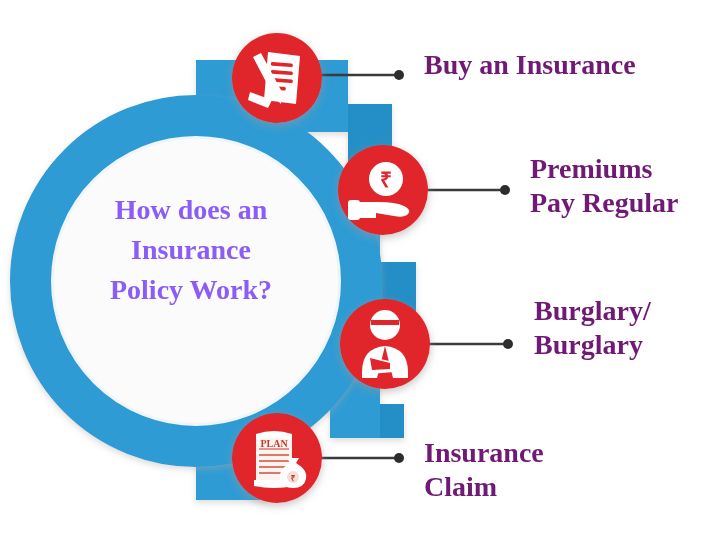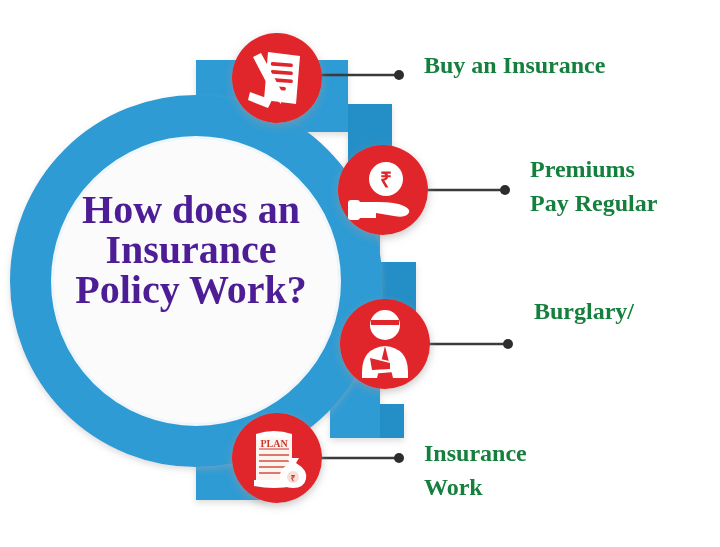--- a/index.html
+++ b/index.html
@@ -35,33 +35,33 @@
     width: 720px;
     height: 547px;
     display: block;
   }
   .center-text {
     position: absolute;
     left: 62px;
     top: 190px;
     width: 258px;
     text-align: center;
-    color: #4c1d95;
+    color: #8b5cf6;
     font-family: "Liberation Serif", serif;
-    font-size: 40px;
+    font-size: 28px;
     font-weight: bold;
     line-height: 40px;
     letter-spacing: 0px;
   }
   .center-text div { white-space: nowrap; }
   .step-label {
     position: absolute;
-    color: #15803d;
+    color: #701a75;
     font-family: "Liberation Serif", serif;
-    font-size: 24px;
+    font-size: 28px;
     font-weight: bold;
     line-height: 34px;
     letter-spacing: 0px;
   }
   .step-label div { white-space: nowrap; }
   .label-1 { left: 424px; top: 48px; }
   .label-2 { left: 530px; top: 152px; }
   .label-3 { left: 534px; top: 294px; }
   .label-4 { left: 424px; top: 436px; }
 </style>
@@ -216,21 +216,22 @@
       <div>Buy an Insurance</div>
     </div>
 
     <div class="step-label label-2">
       <div>Premiums</div>
       <div>Pay Regular</div>
     </div>
 
     <div class="step-label label-3">
       <div>Burglary/</div>
+      <div>Burglary</div>
     </div>
 
     <div class="step-label label-4">
       <div>Insurance</div>
-      <div>Work</div>
+      <div>Claim</div>
     </div>
 
   </div>
 </div>
 
 </body></html>

